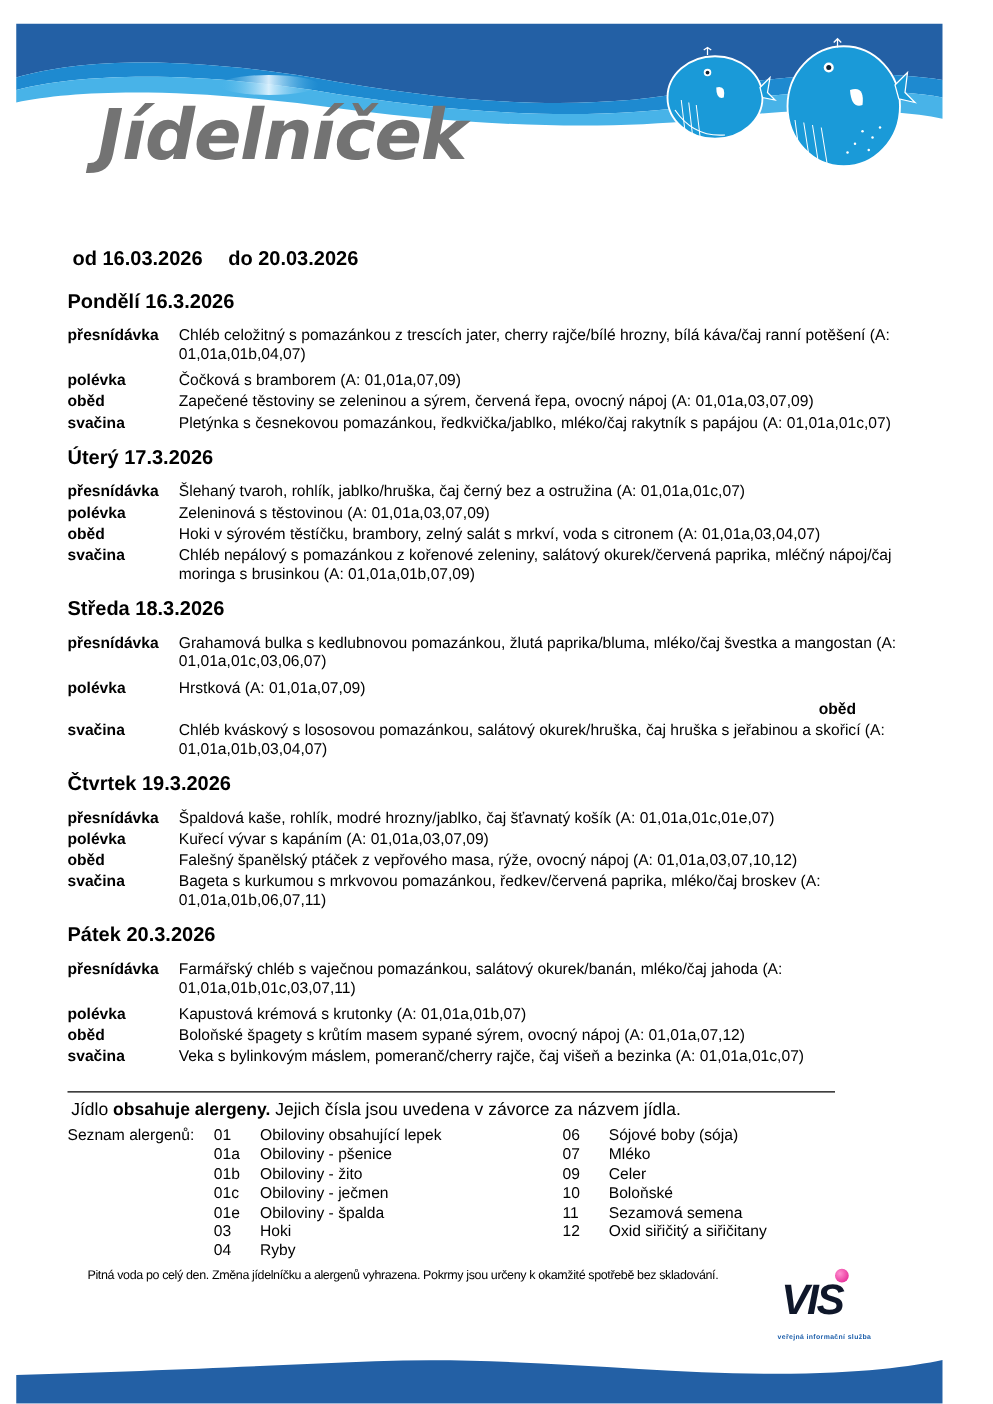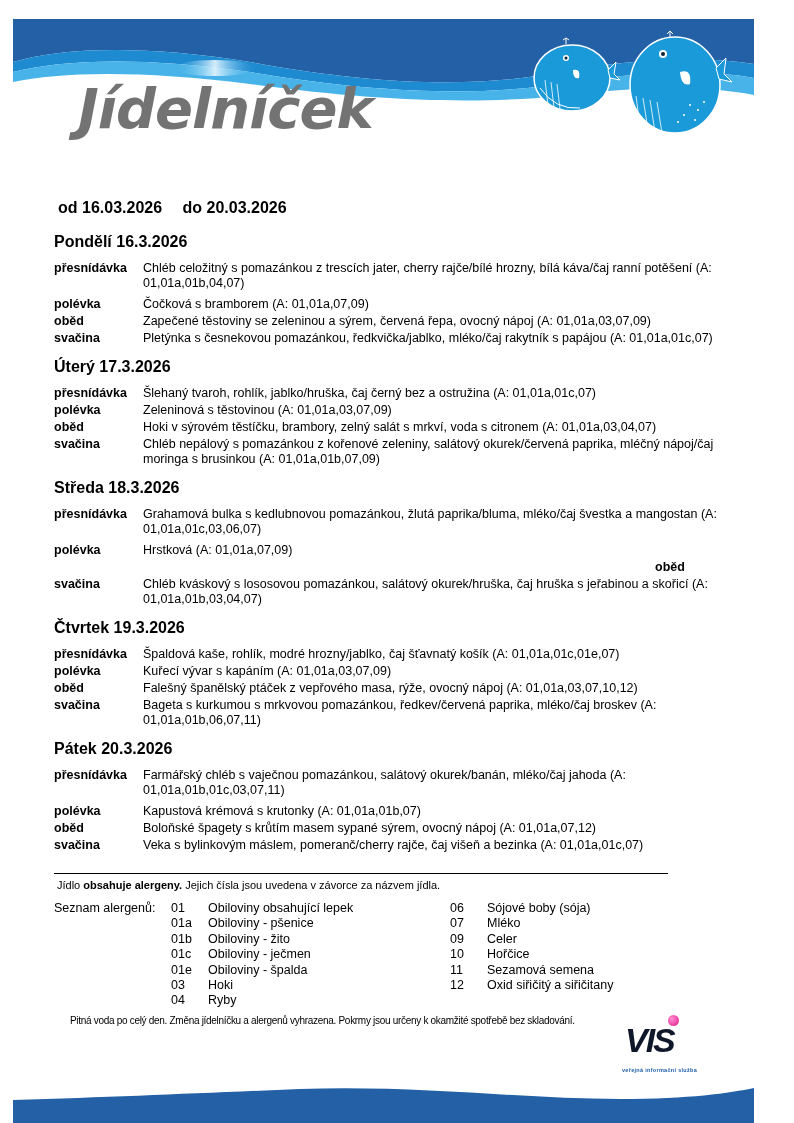--- a/index.html
+++ b/index.html
@@ -14,21 +14,21 @@
   .period span { margin-right: 16px; }
   .content { position: absolute; left: 54px; top: 233px; width: 690px; }
   .day { margin-bottom: 12px; }
   .day-title { font-size: 16px; font-weight: bold; margin-bottom: 10px; }
   .meal { display: flex; font-size: 12.5px; line-height: 15px; }
   .meal + .meal { margin-top: 2px; justify-content: flex-end; }
   .meal.multi { margin-bottom: 6px; }
   .meal-label { width: 89px; flex: 0 0 89px; font-weight: bold; }
   .meal-text { flex: 1; }
   .rule { position: absolute; left: 54px; top: 873px; width: 614px; height: 1px; background: #000; }
-  .allergen-note { position: absolute; left: 57px; top: 879px; font-size: 11px; }
+  .allergen-note { position: absolute; left: 57px; top: 879px; font-size: 14px; }
   .allergen-note b { font-weight: bold; }
   .allergen-list { position: absolute; left: 54px; top: 901px; font-size: 12.5px; line-height: 15.4px; }
   .al-label { position: absolute; left: 0; top: 0; white-space: nowrap; text-align: right; }
   .al-col { position: absolute; top: 0; }
   .al-col.c1 { left: 117px; }
   .al-col.c2 { left: 396px; }
   .al-row { display: flex; white-space: nowrap; }
   .al-code { width: 37px; }
   .footer-note { position: absolute; left: 70px; top: 1015px; font-size: 10px; letter-spacing: -0.3px; white-space: nowrap; }
   .logo { position: absolute; left: 620px; top: 1015px; width: 100px; height: 62px; }
@@ -238,21 +238,21 @@
     <div class="al-row">
         <span class="al-code">07</span>
         <span>Mléko</span>
       </div>
     <div class="al-row">
         <span class="al-code">09</span>
         <span>Celer</span>
       </div>
     <div class="al-row">
         <span class="al-code">10</span>
-        <span>Hořčice</span>
+        <span>Boloňské</span>
       </div>
     <div class="al-row">
         <span class="al-code">11</span>
         <span>Sezamová semena</span>
       </div>
     <div class="al-row">
         <span class="al-code">12</span>
         <span>Oxid siřičitý a siřičitany</span>
       </div>
   </div>

